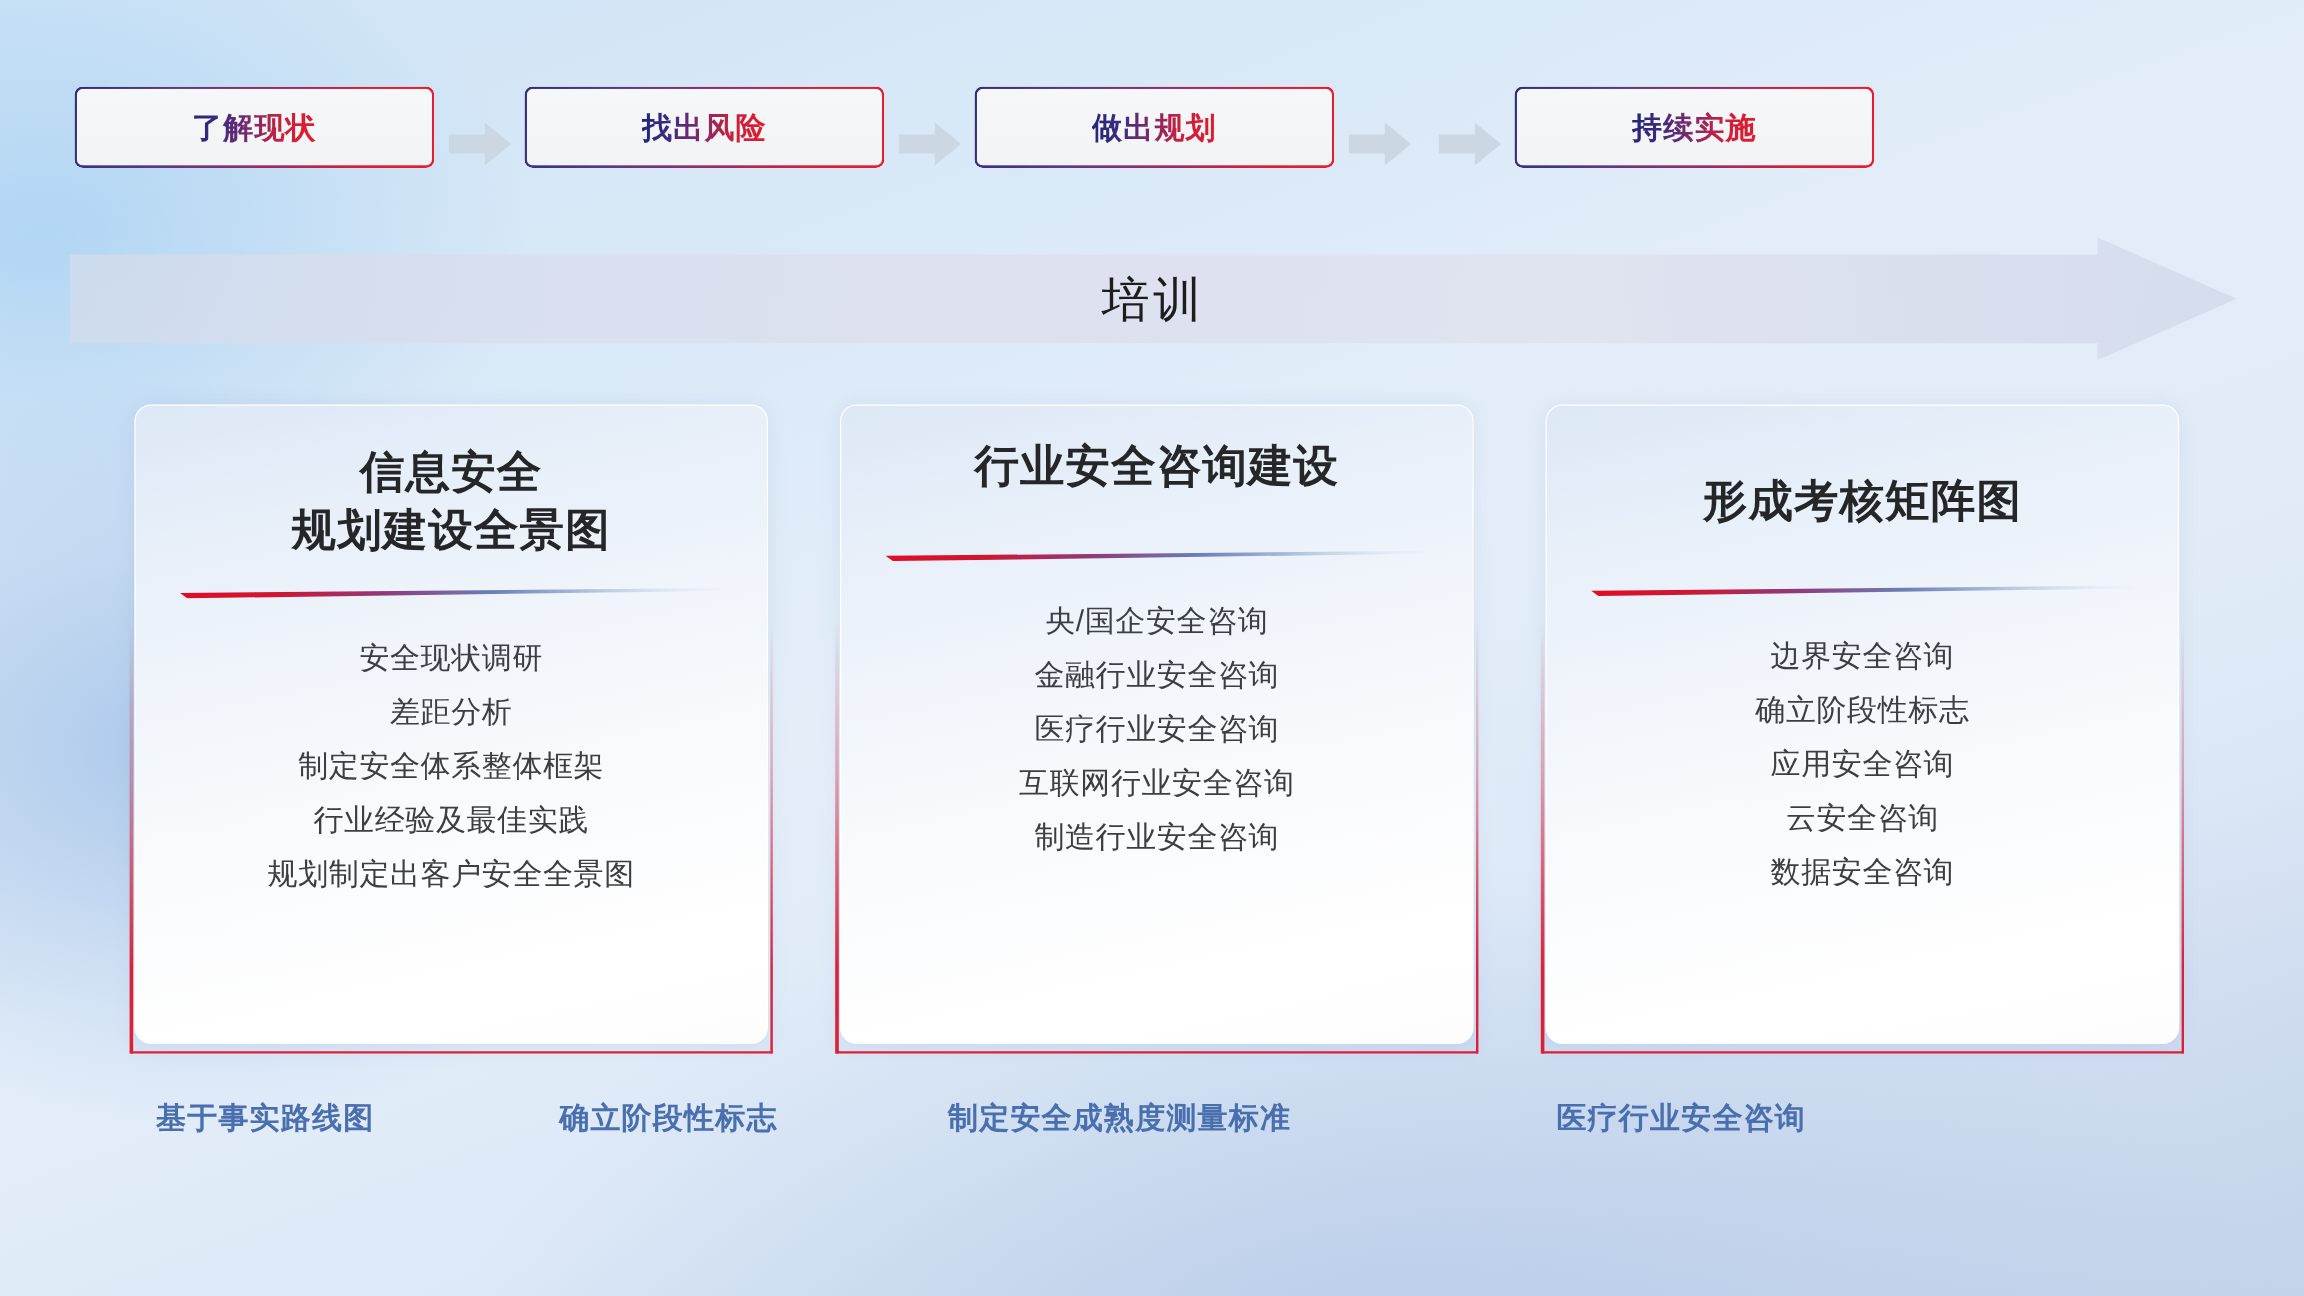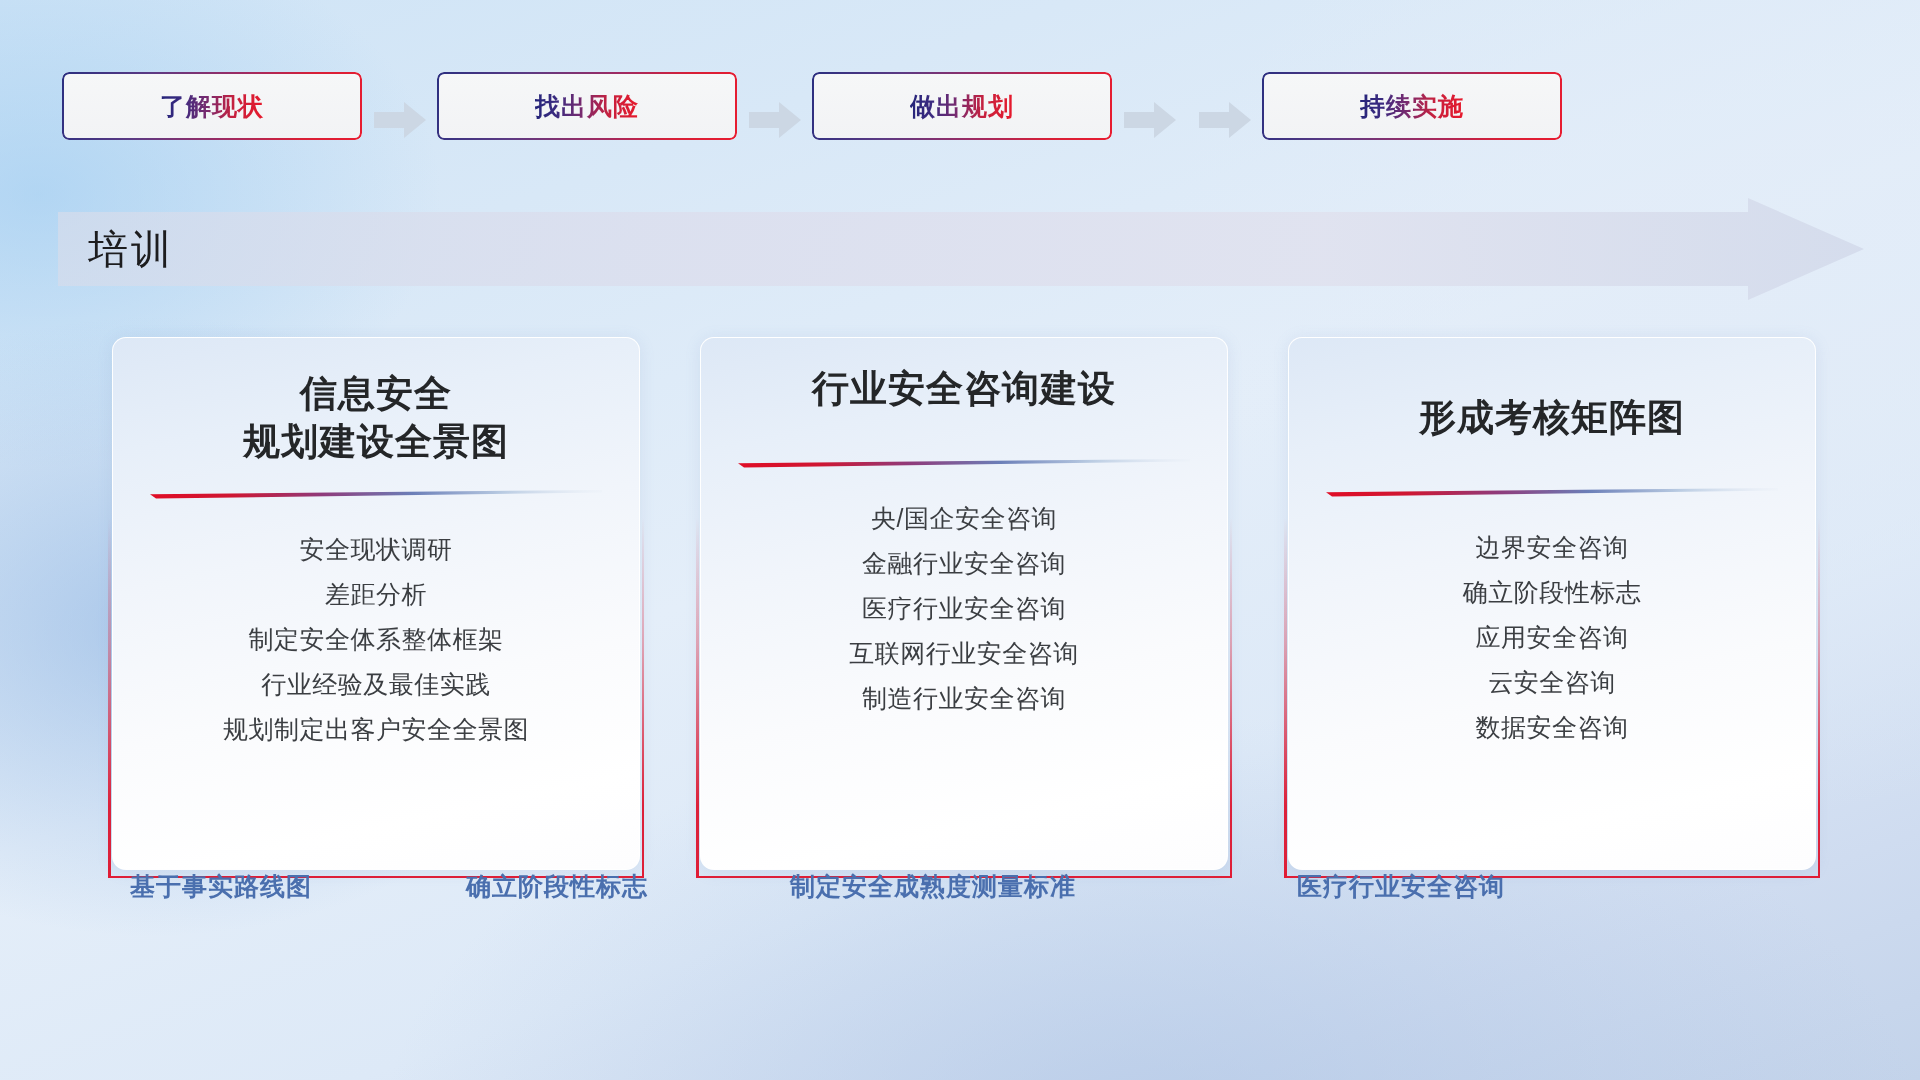--- a/index.html
+++ b/index.html
@@ -73,22 +73,22 @@
   #training-band {
     position: absolute;
     left: 58px; top: 198px;
     width: 1806px; height: 102px;
   }
   #training-band svg { display: block; width: 100%; height: 100%; }
   #training-label {
     position: absolute;
     left: 0; top: 198px;
     width: 1806px; height: 102px;
-    display: flex; align-items: center; 
-    margin-left: 88px;
+    display: flex; align-items: center; justify-content: center;
+    margin-left: 58px;
     font-size: 40px;
     font-weight: 500;
     color: #1d1d1f;
     letter-spacing: 3px;
   }
 
   
   #cards {
     position: absolute;
     left: 112px; top: 337px;
@@ -155,21 +155,21 @@
     font-size: 25px;
     color: #3b3e42;
     line-height: 1;
     padding: 10px 0;
     letter-spacing: 0.5px;
   }
 
   
   #bottom-labels {
     position: absolute;
-    left: 0; top: 870px;
+    left: 0; top: 915px;
     width: 1920px; height: 44px;
   }
   .bottom-label {
     position: absolute;
     font-size: 25px;
     font-weight: 700;
     color: #4a6fae;
     letter-spacing: 1px;
     white-space: nowrap;
     top: 0;

